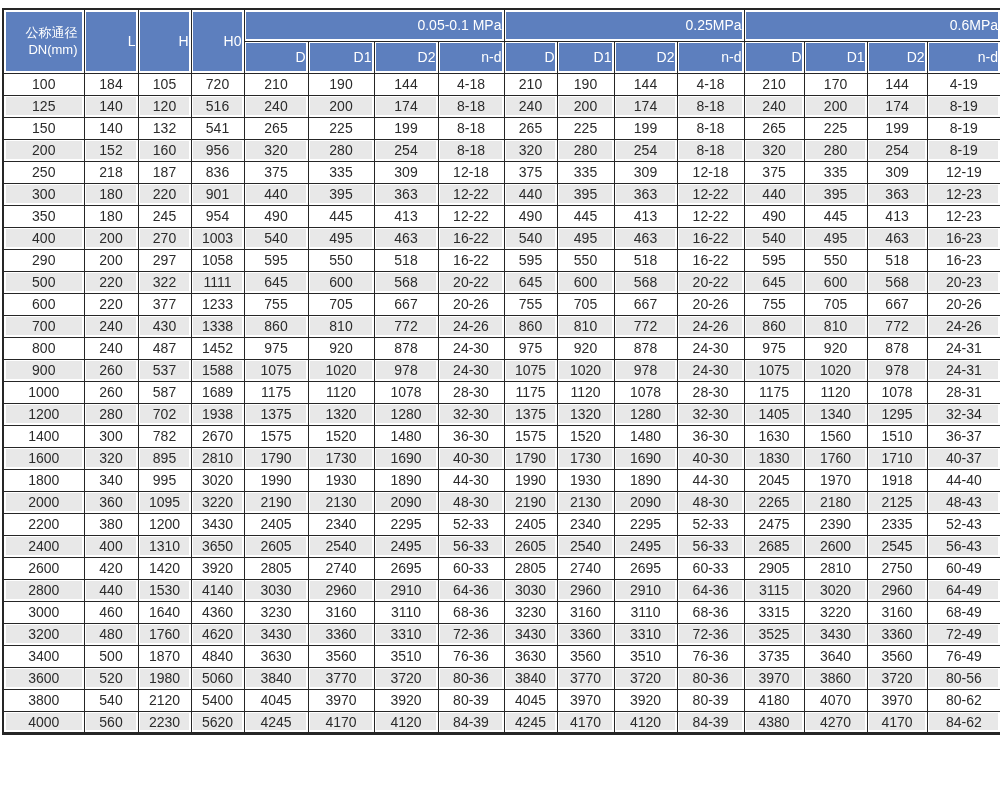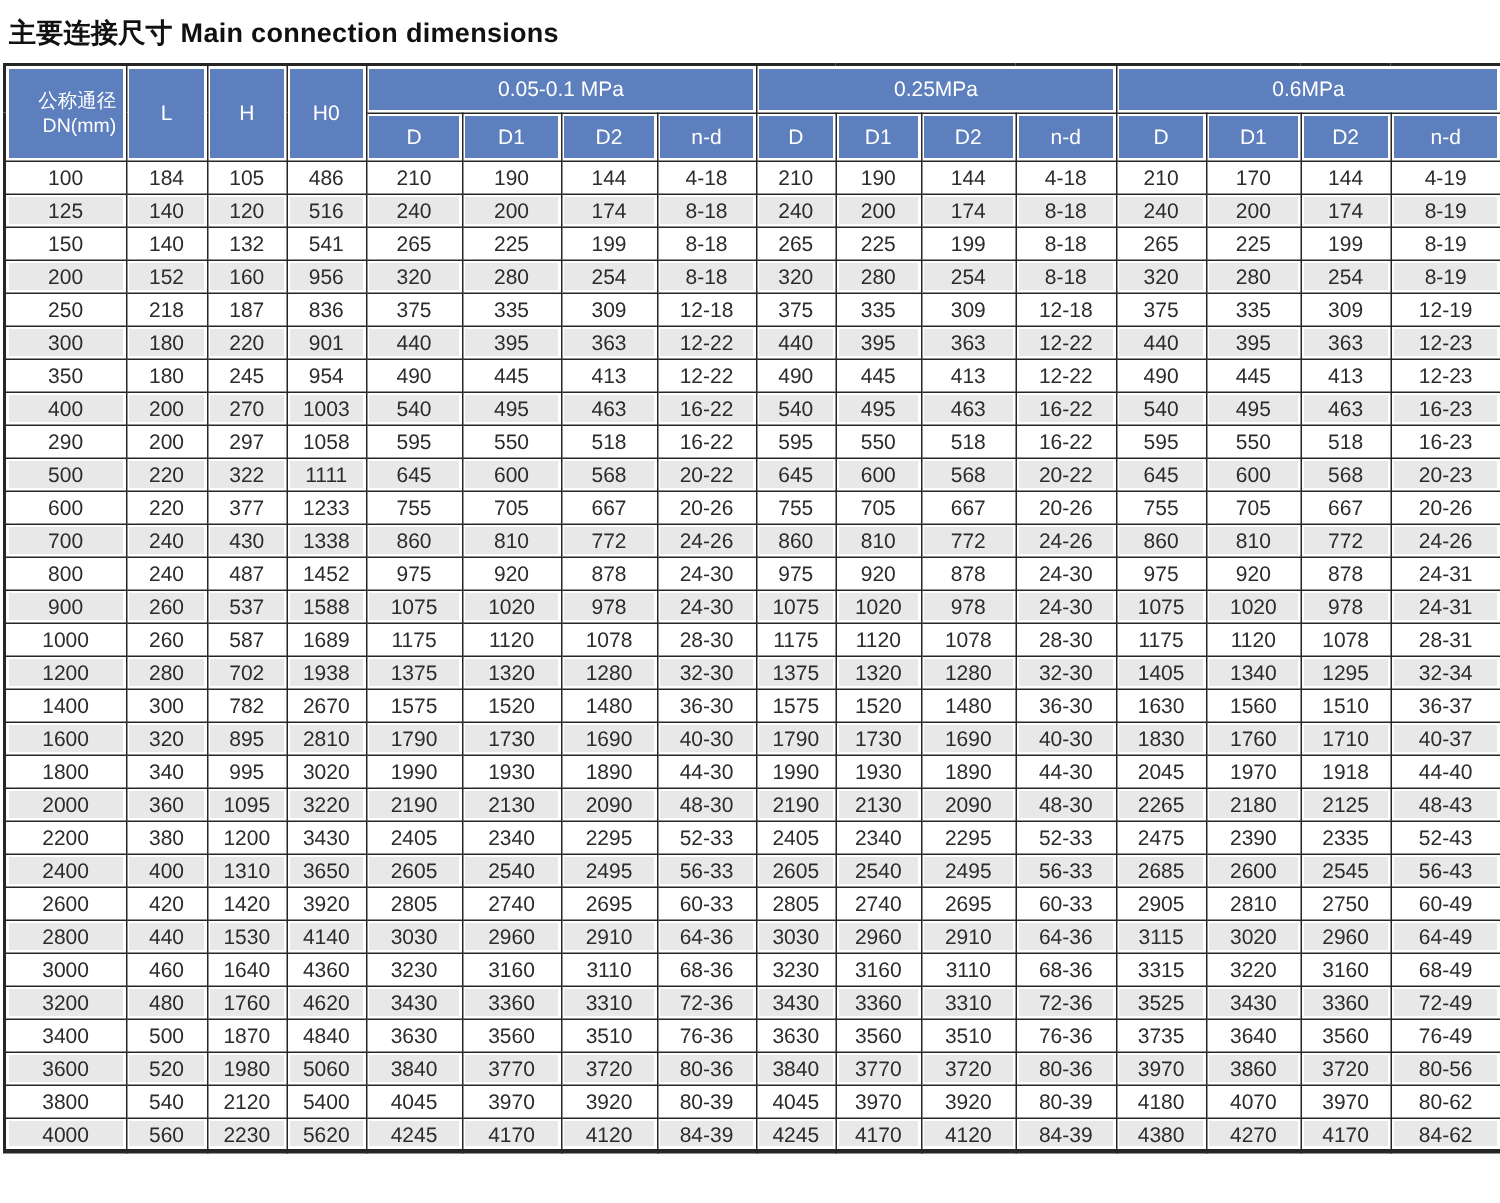--- a/index.html
+++ b/index.html
@@ -15,36 +15,35 @@
     font-family:"Liberation Sans","DejaVu Sans",sans-serif;}
   .page{width:1000px;height:802px;padding:8px 2px 0 2px;}
   .title{font-size:18px;font-weight:700;color:#111;letter-spacing:.2px;
     padding:2px 0 8px 4px;}
   table.dim{width:996px;border-collapse:collapse;table-layout:fixed;
     border:2px solid var(--border);border-bottom-width:3px;}
   table.dim th,table.dim td{border:1px solid var(--border);}
   
   thead th{background:var(--header-bg);background-clip:content-box;
     padding:2px;color:var(--header-text);font-weight:400;font-size:14px;
-    text-align:center;vertical-align:middle;}
+    text-align:right;vertical-align:middle;}
   thead tr.group-row th{height:32px;}
   thead tr.sub-row th{height:32px;}
   th.dn-head{text-align:right;white-space:pre-line;line-height:1.35;font-size:13px;}
   th.dn-head .inner{display:block;padding:6px 4px 6px 8px;}
   
   tbody td{padding:2px;background-clip:content-box;height:22px;
     font-size:14px;color:var(--text);text-align:center;vertical-align:middle;
     line-height:16px;}
   tbody tr:nth-child(even) td{background-color:var(--row-alt);}
 </style>
 </head>
 <body>
 
 <div class="page">
-  <div class="title">主要连接尺寸 Main connection dimensions</div>
 
   <table class="dim">
     <colgroup>
       <col style="width:81px">
         <col style="width:54px">
         <col style="width:53px">
         <col style="width:53px">
       <col style="width:64px">
         <col style="width:66px">
         <col style="width:64px">
@@ -82,21 +81,21 @@
         <th>D1</th>
         <th>D2</th>
         <th>n-d</th>
       </tr>
     </thead>
     <tbody>
         <tr>
           <td>100</td>
           <td>184</td>
           <td>105</td>
-          <td>486</td>
+          <td>720</td>
           <td>210</td>
           <td>190</td>
           <td>144</td>
           <td>4-18</td>
           <td>210</td>
           <td>190</td>
           <td>144</td>
           <td>4-18</td>
           <td>210</td>
           <td>170</td>

